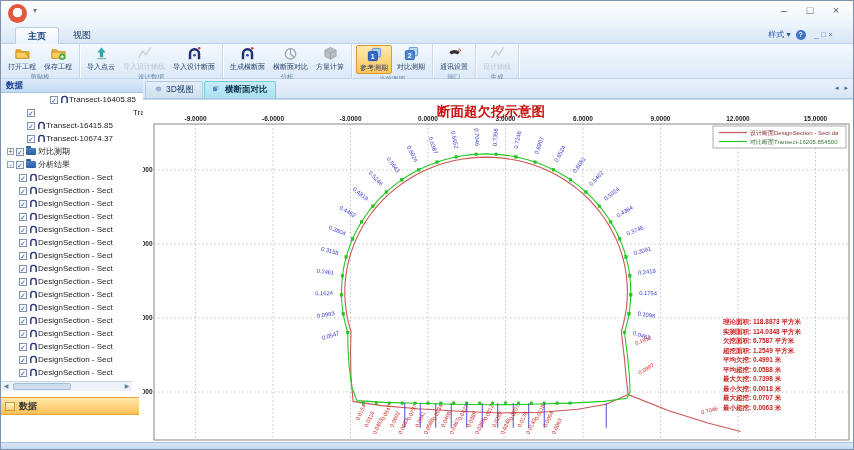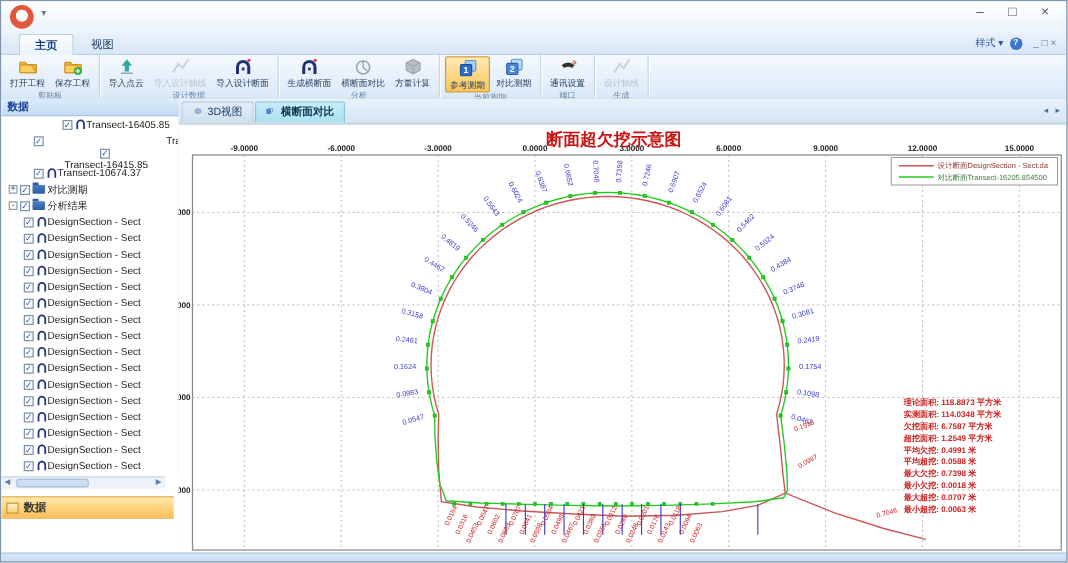--- a/index.html
+++ b/index.html
@@ -13,21 +13,21 @@
     background:radial-gradient(circle at 50% 45%, #fff 0 32%, #e2583c 36% 78%, #c9432b 80%);}
   .qa{position:absolute;left:32px;top:5px;font-size:8px;color:#777;}
   .win-btns{position:absolute;right:4px;top:2px;display:flex;}
   .win-btns span{width:26px;height:16px;text-align:center;font-size:11px;line-height:15px;color:#555;cursor:default;}
   
   .ribbon-tabs{position:absolute;left:0;top:26px;width:100%;height:17px;
     background:linear-gradient(#e9f1fa,#d8e7f6);border-bottom:1px solid #bcd2ea;display:flex;align-items:flex-start;padding-left:14px;}
   .rtab{font-size:9px;color:#1c3c66;padding:2px 12px 2px;margin-right:2px;border-radius:3px 3px 0 0;}
   .rtab.active{background:linear-gradient(#fdfeff,#e8f1fb);border:1px solid #b9cfe8;border-bottom:none;
     color:#14407e;font-weight:bold;}
-  .rt-right{position:absolute;right:8px;top:2px;display:flex;align-items:center;font-size:8px;color:#2a56a8;}
+  .rt-right{position:absolute;right:20px;top:2px;display:flex;align-items:center;font-size:8px;color:#2a56a8;}
   .rt-right .help{width:10px;height:10px;border-radius:50%;background:#3f74c9;color:#fff;font-size:7px;
     text-align:center;line-height:10px;margin:0 5px;font-weight:bold;}
   .rt-right .mini{color:#5a79a5;margin-left:4px;font-size:8px;}
   
   .ribbon-body{position:absolute;left:0;top:43px;width:100%;height:35px;display:flex;
     background:linear-gradient(#f4f9fe,#dbe9f8);border-bottom:1px solid #c2d6ec;}
   .rgroup{display:flex;flex-direction:column;border-right:1px solid #c5d8ec;box-shadow:1px 0 0 #fff;padding:1px 3px 0;}
   .rbtns{display:flex;flex:1;}
   .rbtn{display:flex;flex-direction:column;align-items:center;justify-content:flex-start;
     padding:1px 3px 0;margin:0 1px;border-radius:2px;}
@@ -241,21 +241,21 @@
           </svg>
           <span>Transect-16405.85</span>
         </div>
         <div class="trow" style="padding-left: 26px; gap: 48px;">
           <span class="chk">✓</span>
           <svg viewBox="0 0 10 10" width="9" height="9">
             <path d="M2,9 V4.5 A3,3 0 0 1 8,4.5 V9" fill="none" stroke="#24357f" stroke-width="1.6"></path>
           </svg>
           <span>Transect-16410.85</span>
         </div>
-        <div class="trow" style="padding-left: 26px; flex-direction: column;">
+        <div class="trow" style="padding-left: 26px;">
           <span class="chk">✓</span>
           <svg viewBox="0 0 10 10" width="9" height="9">
             <path d="M2,9 V4.5 A3,3 0 0 1 8,4.5 V9" fill="none" stroke="#24357f" stroke-width="1.6"></path>
           </svg>
           <span>Transect-16415.85</span>
         </div>
         <div class="trow" style="padding-left: 26px;">
           <span class="chk">✓</span>
           <svg viewBox="0 0 10 10" width="9" height="9">
             <path d="M2,9 V4.5 A3,3 0 0 1 8,4.5 V9" fill="none" stroke="#24357f" stroke-width="1.6"></path>

